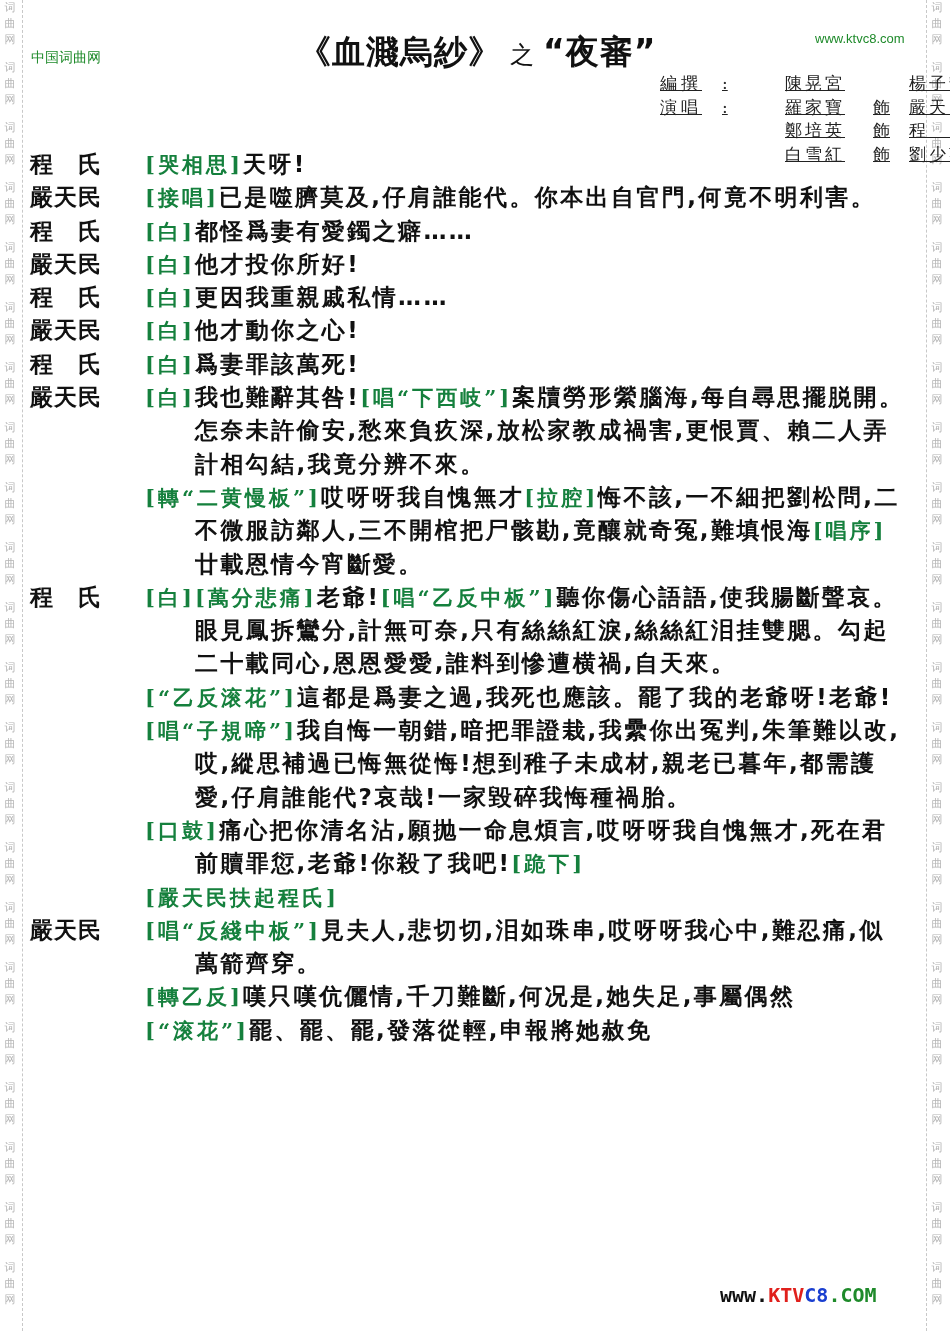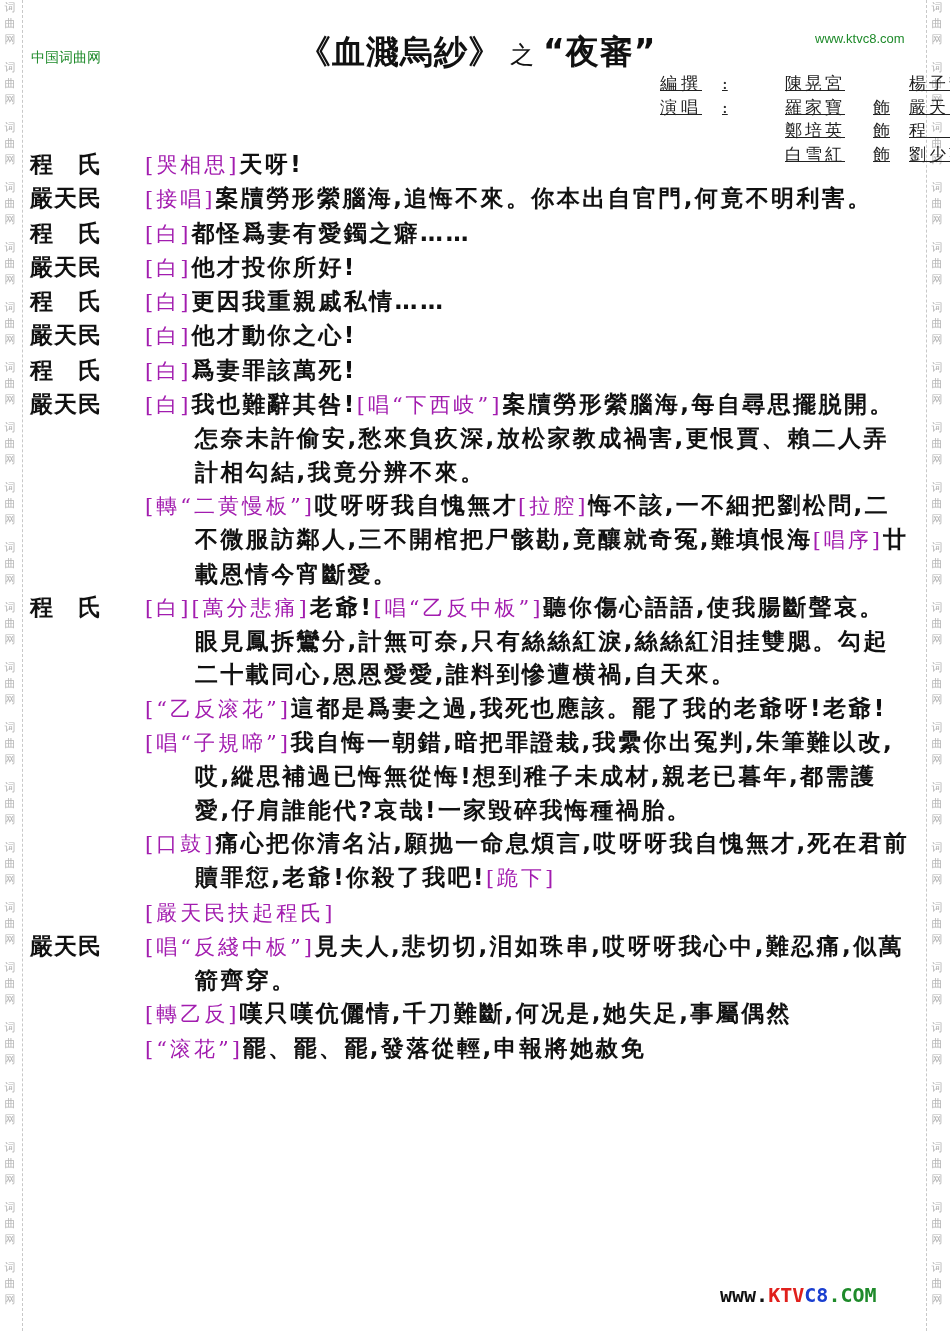--- a/index.html
+++ b/index.html
@@ -24,21 +24,21 @@
   .credit-row .c-label { width: 62px; letter-spacing: 4px; }
   .credit-row .c-colon { width: 20px; }
   .credit-row .c-name { width: 88px; letter-spacing: 3px; margin-left: 43px; }
   .credit-row .c-role { width: 36px; }
   .credit-row .c-char { letter-spacing: 3px; }
 
   .script { position: absolute; left: 30px; top: 148px; width: 880px; }
   .line { position: relative; display: flex; font-size: 23px; line-height: 33.3px; }
   .speaker { width: 115px; flex: none; font-weight: bold; white-space: pre; letter-spacing: 1px; }
   .content { flex: 1; padding-left: 50px; text-indent: -50px; letter-spacing: 2.4px; }
-  .tag { font-family: "DejaVu Serif", serif; font-weight: normal; color: #a21caf; font-size: 21px; letter-spacing: 3px; }
+  .tag { font-family: "DejaVu Serif", serif; font-weight: bold; color: #15803d; font-size: 21px; letter-spacing: 3px; }
   .txt { font-weight: bold; }
 
   .logo-bottom { position: absolute; left: 720px; top: 1283px; font-size: 20px; font-weight: bold; font-family: "DejaVu Sans Mono", monospace; letter-spacing: 0px; }
   .logo-bottom .p1 { color: #111; }
   .logo-bottom .p2 { color: #e0201c; }
   .logo-bottom .p3 { color: #1a3fd0; }
   .logo-bottom .p4 { color: #1e8a2a; }
 </style>
 </head>
 <body>
@@ -306,21 +306,21 @@
   </div>
 </div>
 
 <div class="script" id="script">
     <div class="line">
       <div class="speaker">程　氏</div>
       <div class="content"><span class="tag">[哭相思]</span><span class="txt">天呀!</span></div>
     </div>
     <div class="line">
       <div class="speaker">嚴天民</div>
-      <div class="content"><span class="tag">[接唱]</span><span class="txt">案牘勞形縈腦海,追悔不來。你本出自官門,何竟不明利害。</span></div>
+      <div class="content"><span class="tag">[接唱]</span><span class="txt">已是噬臍莫及,仔肩誰能代。你本出自官門,何竟不明利害。</span></div>
     </div>
     <div class="line">
       <div class="speaker">程　氏</div>
       <div class="content"><span class="tag">[白]</span><span class="txt">都怪爲妻有愛鐲之癖……</span></div>
     </div>
     <div class="line">
       <div class="speaker">嚴天民</div>
       <div class="content"><span class="tag">[白]</span><span class="txt">他才投你所好!</span></div>
     </div>
     <div class="line">

